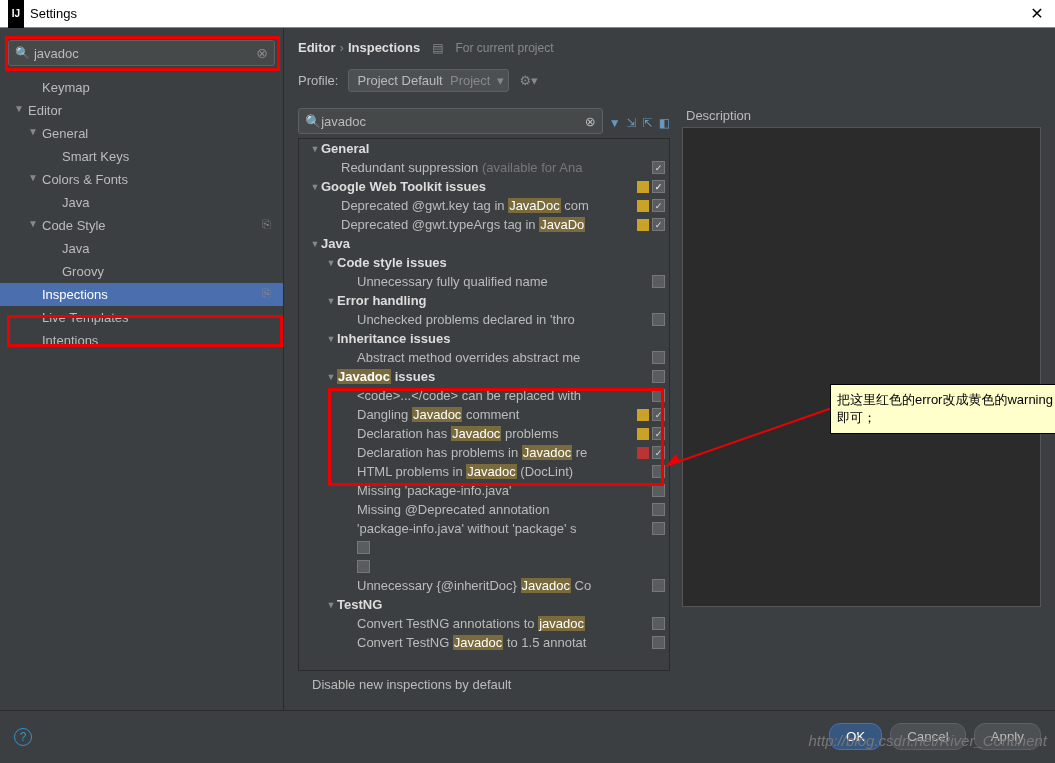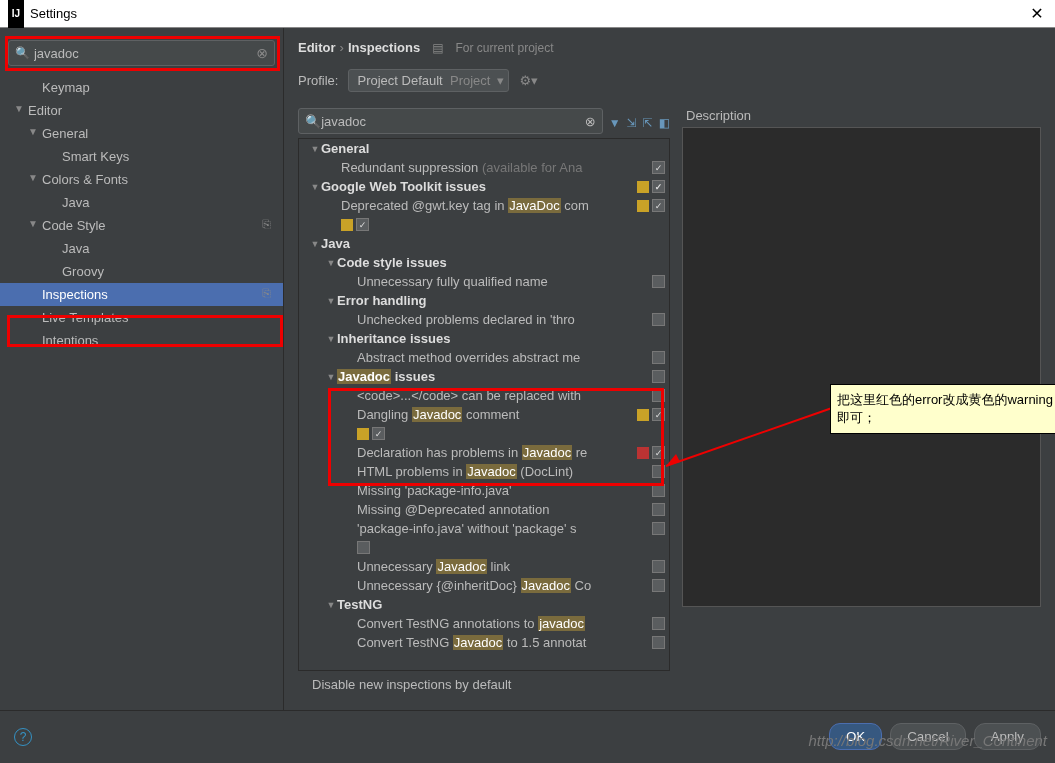--- a/index.html
+++ b/index.html
@@ -148,20 +148,21 @@
               <span class="label">Google Web Toolkit issues</span>
               <span class="sev yellow"></span>
               <span class="cb checked"></span>
             </div>
             <div class="insp-row indent-2">
               <span class="label">Deprecated @gwt.key tag in <span class="hl">JavaDoc</span> com</span>
               <span class="sev yellow"></span>
               <span class="cb checked"></span>
             </div>
             <div class="insp-row indent-2">
+              <span class="label">Deprecated @gwt.typeArgs tag in <span class="hl">JavaDo</span></span>
               <span class="sev yellow"></span>
               <span class="cb checked"></span>
             </div>
             <div class="insp-row indent-0">
               <span class="rarrow">▼</span>
               <span class="label">Java</span>
             </div>
             <div class="insp-row indent-1">
               <span class="rarrow">▼</span>
               <span class="label">Code style issues</span>
@@ -194,20 +195,21 @@
             <div class="insp-row indent-3">
               <span class="label">&lt;code&gt;...&lt;/code&gt; can be replaced with</span>
               <span class="cb"></span>
             </div>
             <div class="insp-row indent-3">
               <span class="label">Dangling <span class="hl">Javadoc</span> comment</span>
               <span class="sev yellow"></span>
               <span class="cb checked"></span>
             </div>
             <div class="insp-row indent-3">
+              <span class="label">Declaration has <span class="hl">Javadoc</span> problems</span>
               <span class="sev yellow"></span>
               <span class="cb checked"></span>
             </div>
             <div class="insp-row indent-3">
               <span class="label">Declaration has problems in <span class="hl">Javadoc</span> re</span>
               <span class="sev red"></span>
               <span class="cb checked"></span>
             </div>
             <div class="insp-row indent-3">
               <span class="label">HTML problems in <span class="hl">Javadoc</span> (DocLint)</span>
@@ -222,21 +224,20 @@
               <span class="cb"></span>
             </div>
             <div class="insp-row indent-3">
               <span class="label">'package-info.java' without 'package' s</span>
               <span class="cb"></span>
             </div>
             <div class="insp-row indent-3">
               <span class="cb"></span>
             </div>
             <div class="insp-row indent-3">
-              <span class="label">Unnecessary <span class="hl">Javadoc</span> link</span>
               <span class="cb"></span>
             </div>
             <div class="insp-row indent-3">
               <span class="label">Unnecessary {@inheritDoc} <span class="hl">Javadoc</span> Co</span>
               <span class="cb"></span>
             </div>
             <div class="insp-row indent-1">
               <span class="rarrow">▼</span>
               <span class="label">TestNG</span>
             </div>

